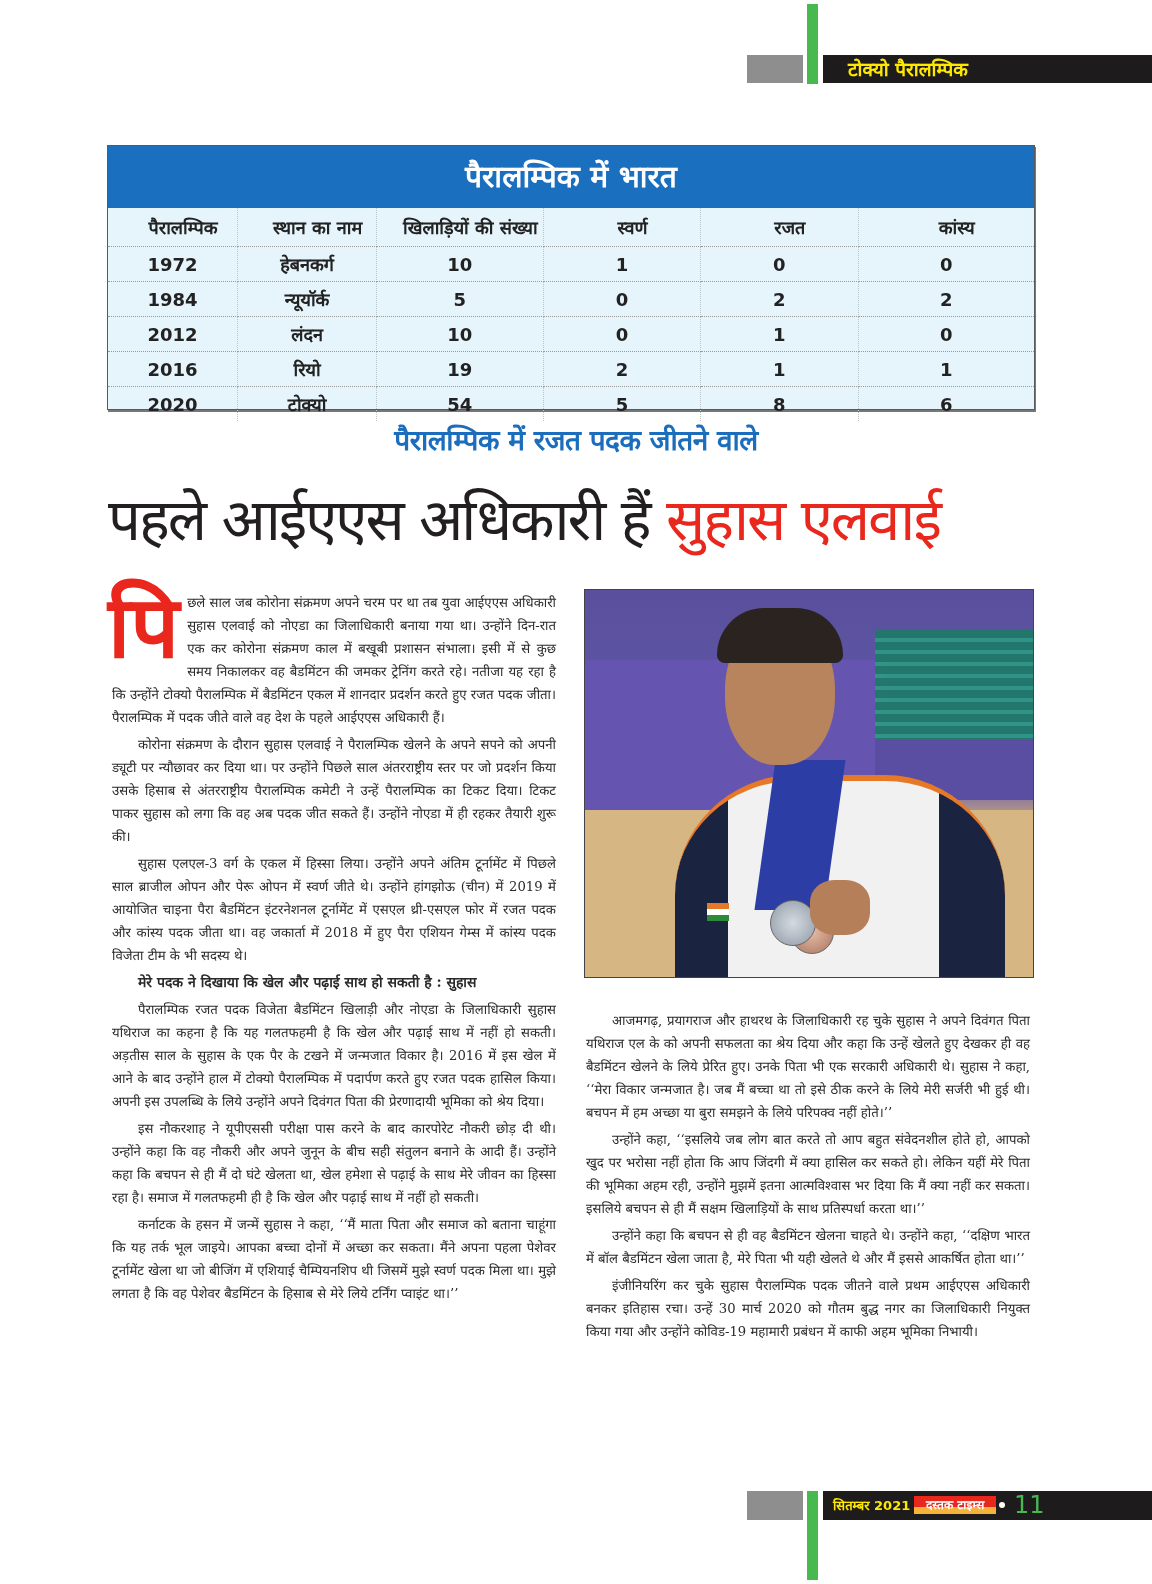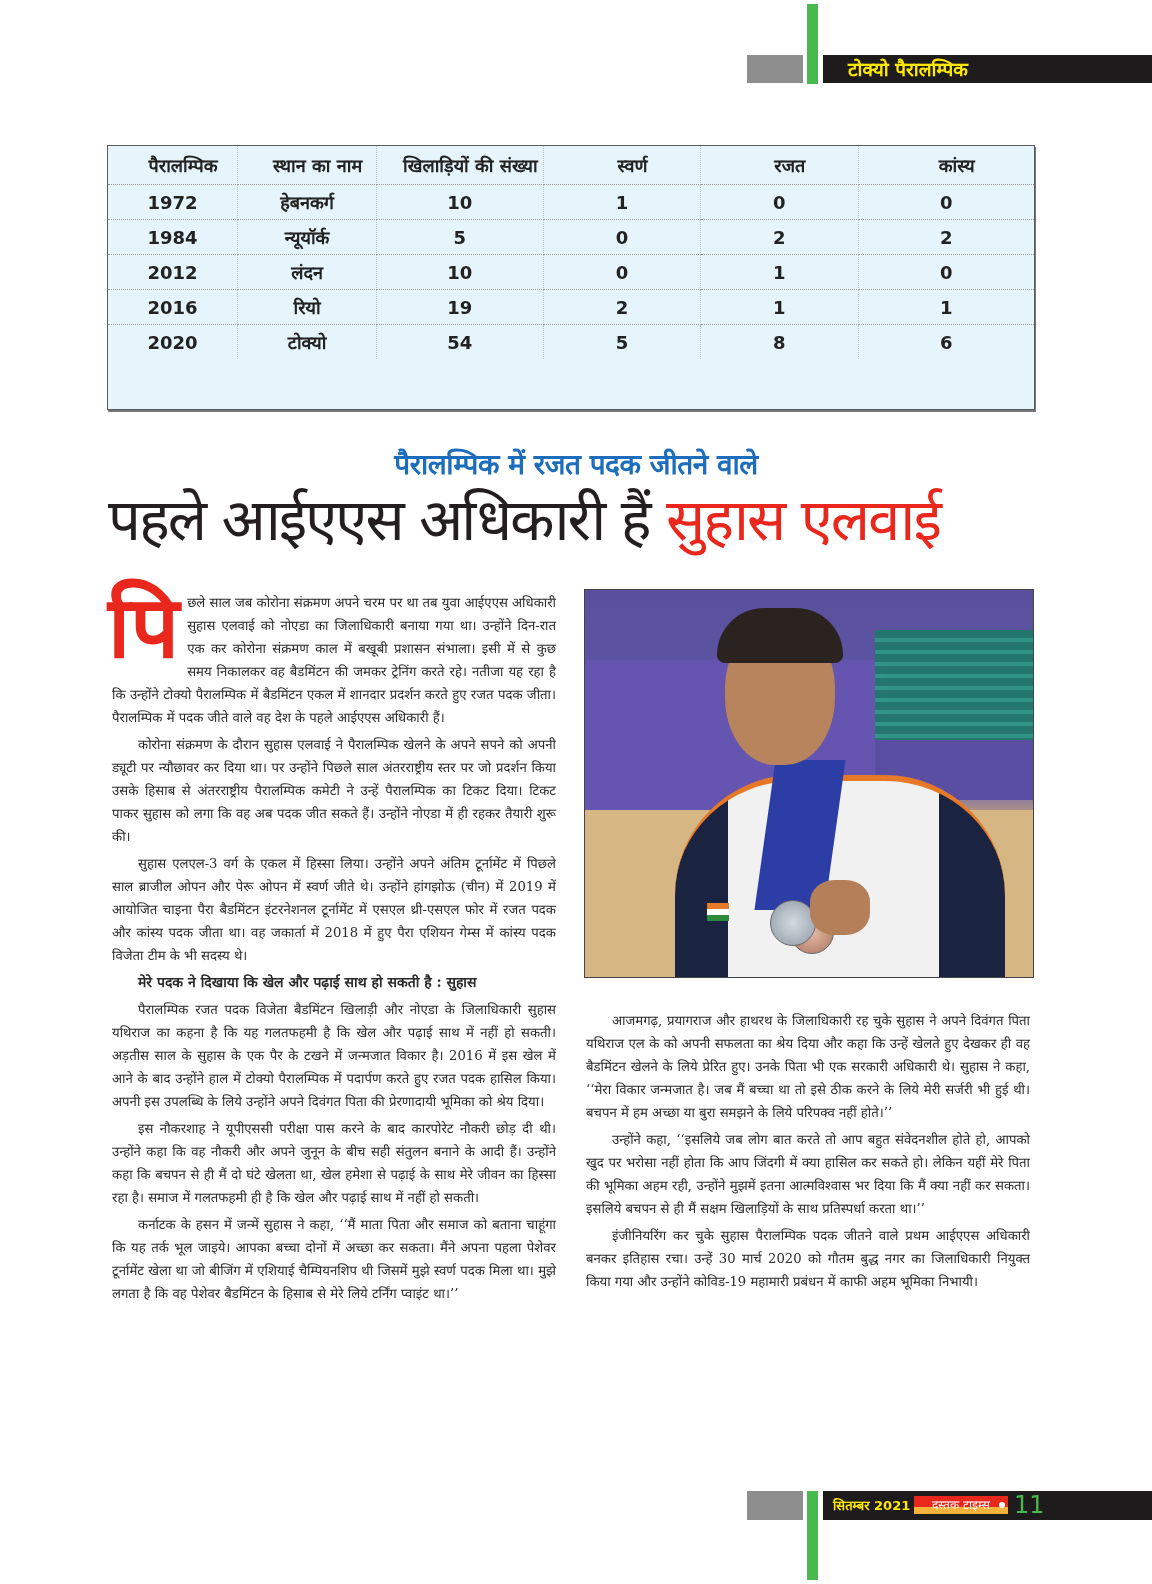--- a/index.html
+++ b/index.html
@@ -17,21 +17,21 @@
   .tbl-wrap { position: absolute; left: 107px; top: 145px; width: 926px; height: 263px; border: 1px solid #5a5a5a; box-shadow: 1px 2px 0 #777; background: #e6f4fb; }
   .tbl-title { height: 62px; background: #1b6fbf; color: #fff; text-align: center; font-weight: bold; font-size: 30px; line-height: 62px; }
   table { width: 100%; border-collapse: collapse; }
   th, td { text-align: center; font-weight: bold; color: #222; border-right: 1px dotted #b8c6cc; }
   th:last-child, td:last-child { border-right: none; }
   th { font-size: 18px; height: 36px; border-bottom: 1px dotted #999; padding-left: 22px; }
   td { font-size: 18px; height: 32px; border-bottom: 1px dotted #999; }
   tr:last-child td { border-bottom: none; }
 
   
-  .kicker { position: absolute; left: 0; width: 1152px; top: 420px; text-align: center; color: #1d6dbd; font-weight: bold; font-size: 28px; letter-spacing: -0.5px; margin-top: 24px; }
+  .kicker { position: absolute; left: 0; width: 1152px; top: 420px; text-align: center; color: #1d6dbd; font-weight: bold; font-size: 28px; letter-spacing: -0.5px; }
   .headline { position: absolute; left: 108px; top: 478px; width: 930px; font-weight: normal; font-size: 58px; letter-spacing: -2px; white-space: nowrap; color: #231f20; }
   .headline .red { color: #e9271c; }
 
   
   .col { position: absolute; font-family: "DejaVu Serif", serif; font-size: 13.2px; line-height: 23px; color: #2a2a2a; text-align: justify; }
   .col-left { left: 108px; top: 587px; width: 452px; }
   .col-right { left: 582px; top: 1005px; width: 452px; }
   .col p { margin: 4px; text-indent: 26px; }
   .col p.first { text-indent: 0; }
   .col p.sub { font-weight: bold; font-size: 14px; text-indent: 26px; }
@@ -51,33 +51,34 @@
   .medal1 { position: absolute; left: 185px; top: 310px; width: 44px; height: 44px; border-radius: 50%; background: radial-gradient(circle, #d4dae0, #8f9aa6); border: 1px solid #666; }
   .medal2 { position: absolute; left: 205px; top: 320px; width: 42px; height: 42px; border-radius: 50%; background: radial-gradient(circle, #e6bba6, #a8745e); border: 1px solid #666; }
   .hand { position: absolute; left: 225px; top: 290px; width: 60px; height: 55px; border-radius: 40%; background: #b47f59; }
   .flag { position: absolute; left: 122px; top: 313px; width: 22px; height: 18px; background: linear-gradient(180deg, #e67928 0 33%, #fff 33% 66%, #2d8a3a 66% 100%); }
 
   
   .ftr-grey { position: absolute; left: 747px; top: 1491px; width: 56px; height: 29px; background: #8e8e8e; }
   .ftr-green { position: absolute; left: 807px; top: 1491px; width: 11px; height: 89px; background: #48b94f; }
   .ftr-black { position: absolute; left: 823px; top: 1491px; width: 329px; height: 29px; background: #1d1b1c; }
   .ftr-date { position: absolute; left: 833px; top: 1491px; line-height: 29px; color: #ffe800; font-weight: bold; font-size: 13px; }
-  .ftr-brand { position: absolute; left: 914px; top: 1496px; height: 18px; line-height: 18px; padding: 0 18px; font-size: 12px; font-weight: normal; color: #fff; background: linear-gradient(180deg, #e9271c 0 60%, #f7b23a 60% 100%); }
+  .ftr-brand { position: absolute; left: 914px; top: 1496px; height: 18px; line-height: 18px; padding: 0 12px; font-size: 12px; font-weight: bold; color: #fff; background: linear-gradient(180deg, #e9271c 0 60%, #f7b23a 60% 100%); }
   .ftr-dot { position: absolute; left: 999px; top: 1502px; width: 6px; height: 6px; border-radius: 50%; background: #fff; }
   .ftr-page { position: absolute; left: 1014px; top: 1491px; line-height: 29px; color: #48b94f; font-weight: normal; font-size: 24px; }
 </style>
 </head>
 <body>
 
 <div class="hdr-grey"></div>
 <div class="hdr-green"></div>
 <div class="hdr-black"></div>
 <div class="hdr-title">टोक्यो पैरालम्पिक</div>
 
 <div class="tbl-wrap">
+  <div class="tbl-title">पैरालम्पिक में भारत</div>
   <table>
     <thead>
       <tr>
         <th style="width:14%">पैरालम्पिक</th>
         <th style="width:15%">स्थान का नाम</th>
         <th style="width:18%">खिलाड़ियों की संख्या</th>
         <th style="width:17%">स्वर्ण</th>
         <th style="width:17%">रजत</th>
         <th style="width:19%">कांस्य</th>
       </tr>
@@ -154,20 +155,21 @@
   <div class="hair"></div>
   <div class="flag"></div>
   <div class="medal2"></div>
   <div class="medal1"></div>
   <div class="hand"></div>
 </div>
 
 <div class="col col-right">
   <p>आजमगढ़, प्रयागराज और हाथरथ के जिलाधिकारी रह चुके सुहास ने अपने दिवंगत पिता यथिराज एल के को अपनी सफलता का श्रेय दिया और कहा कि उन्हें खेलते हुए देखकर ही वह बैडमिंटन खेलने के लिये प्रेरित हुए। उनके पिता भी एक सरकारी अधिकारी थे। सुहास ने कहा, ‘‘मेरा विकार जन्मजात है। जब मैं बच्चा था तो इसे ठीक करने के लिये मेरी सर्जरी भी हुई थी। बचपन में हम अच्छा या बुरा समझने के लिये परिपक्व नहीं होते।’’</p>
   <p>उन्होंने कहा, ‘‘इसलिये जब लोग बात करते तो आप बहुत संवेदनशील होते हो, आपको खुद पर भरोसा नहीं होता कि आप जिंदगी में क्या हासिल कर सकते हो। लेकिन यहीं मेरे पिता की भूमिका अहम रही, उन्होंने मुझमें इतना आत्मविश्वास भर दिया कि मैं क्या नहीं कर सकता। इसलिये बचपन से ही मैं सक्षम खिलाड़ियों के साथ प्रतिस्पर्धा करता था।’’</p>
+  <p>उन्होंने कहा कि बचपन से ही वह बैडमिंटन खेलना चाहते थे। उन्होंने कहा, ‘‘दक्षिण भारत में बॉल बैडमिंटन खेला जाता है, मेरे पिता भी यही खेलते थे और मैं इससे आकर्षित होता था।’’</p>
   <p>इंजीनियरिंग कर चुके सुहास पैरालम्पिक पदक जीतने वाले प्रथम आईएएस अधिकारी बनकर इतिहास रचा। उन्हें 30 मार्च 2020 को गौतम बुद्ध नगर का जिलाधिकारी नियुक्त किया गया और उन्होंने कोविड-19 महामारी प्रबंधन में काफी अहम भूमिका निभायी।</p>
 </div>
 
 <div class="ftr-grey"></div>
 <div class="ftr-green"></div>
 <div class="ftr-black"></div>
 <div class="ftr-date">सितम्बर 2021</div>
 <div class="ftr-brand">दस्तक टाइम्स</div>
 <div class="ftr-dot"></div>
 <div class="ftr-page">11</div>

